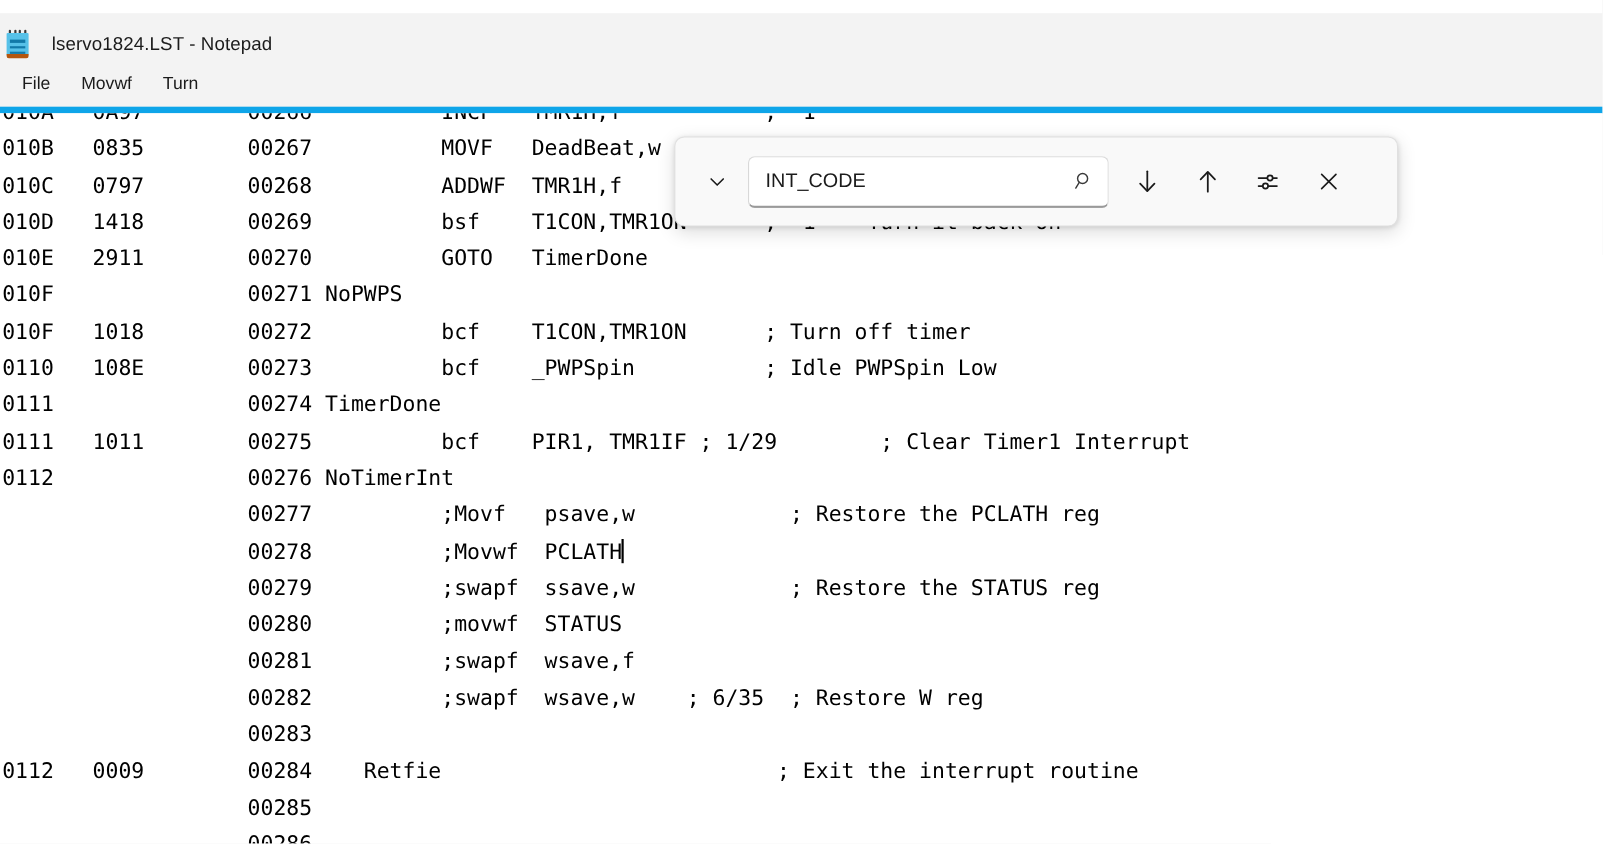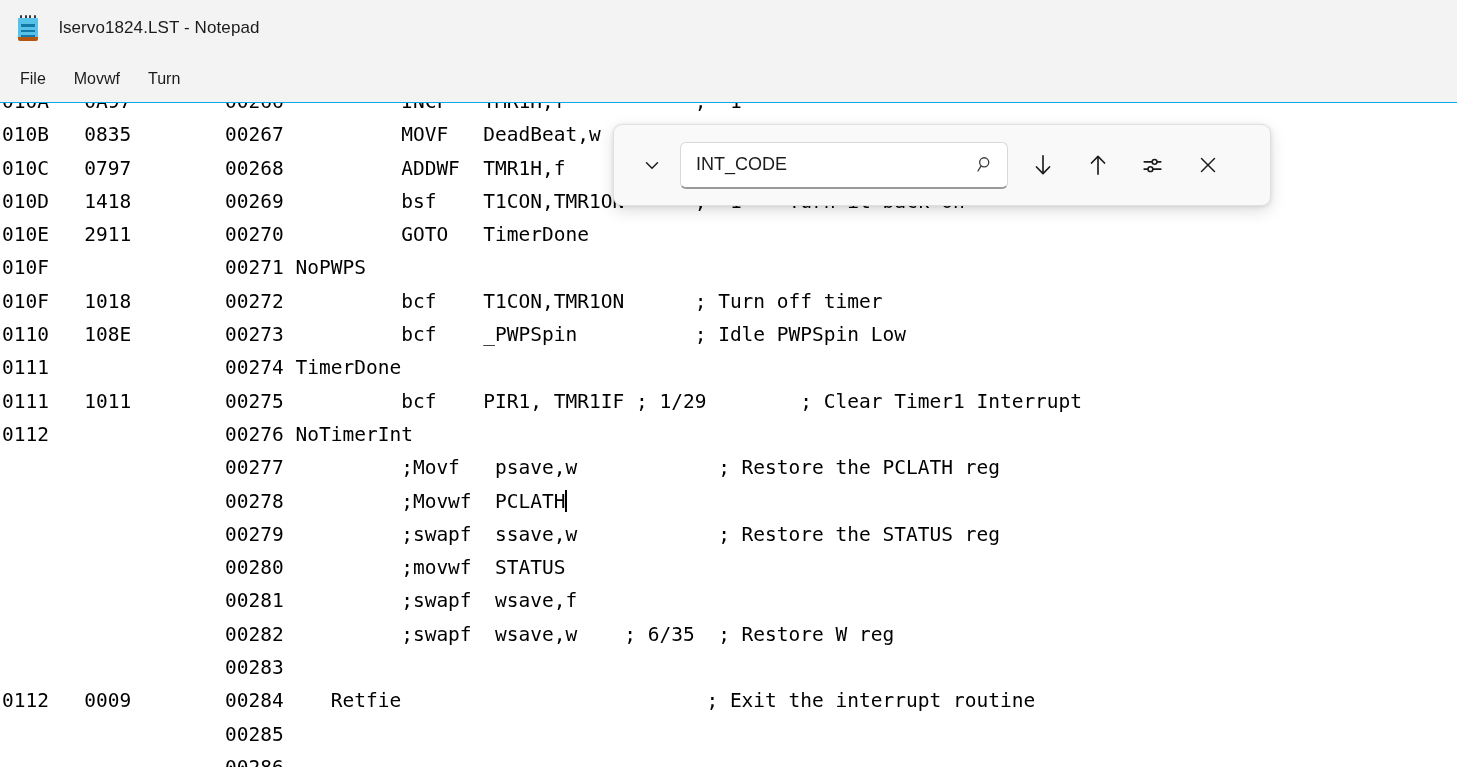--- a/index.html
+++ b/index.html
@@ -17,27 +17,26 @@
     position: relative;
     width: 1457px;
     height: 767px;
     background: #ffffff;
     overflow: hidden;
   }
 
   
   .titlebar {
     position: absolute;
-    top: 0; left: 0;
+    top: 12px; left: 0;
     width: 1457px;
     height: 56px;
     background: #f3f3f3;
     display: flex;
     align-items: center;
-    padding-left: 12px;
   }
 
   .app-icon {
     width: 26px;
     height: 26px;
     position: relative;
     flex: 0 0 auto;
     margin-right: 18px;
     margin-left: 3px;
   }
@@ -95,21 +94,21 @@
   
   .menubar {
     position: absolute;
     top: 56px; left: 0;
     width: 1457px;
     height: 47px;
     background: #f3f3f3;
     display: flex;
     align-items: center;
     padding-left: 6px;
-    border-bottom: 1px solid #0ea5e9;
+    border-bottom: 6px solid #0ea5e9;
   }
   .menu-item {
     font-size: 16px;
     color: #1b1b1b;
     padding: 7px 14px;
     border-radius: 5px;
     cursor: default;
     white-space: nowrap;
   }
 

